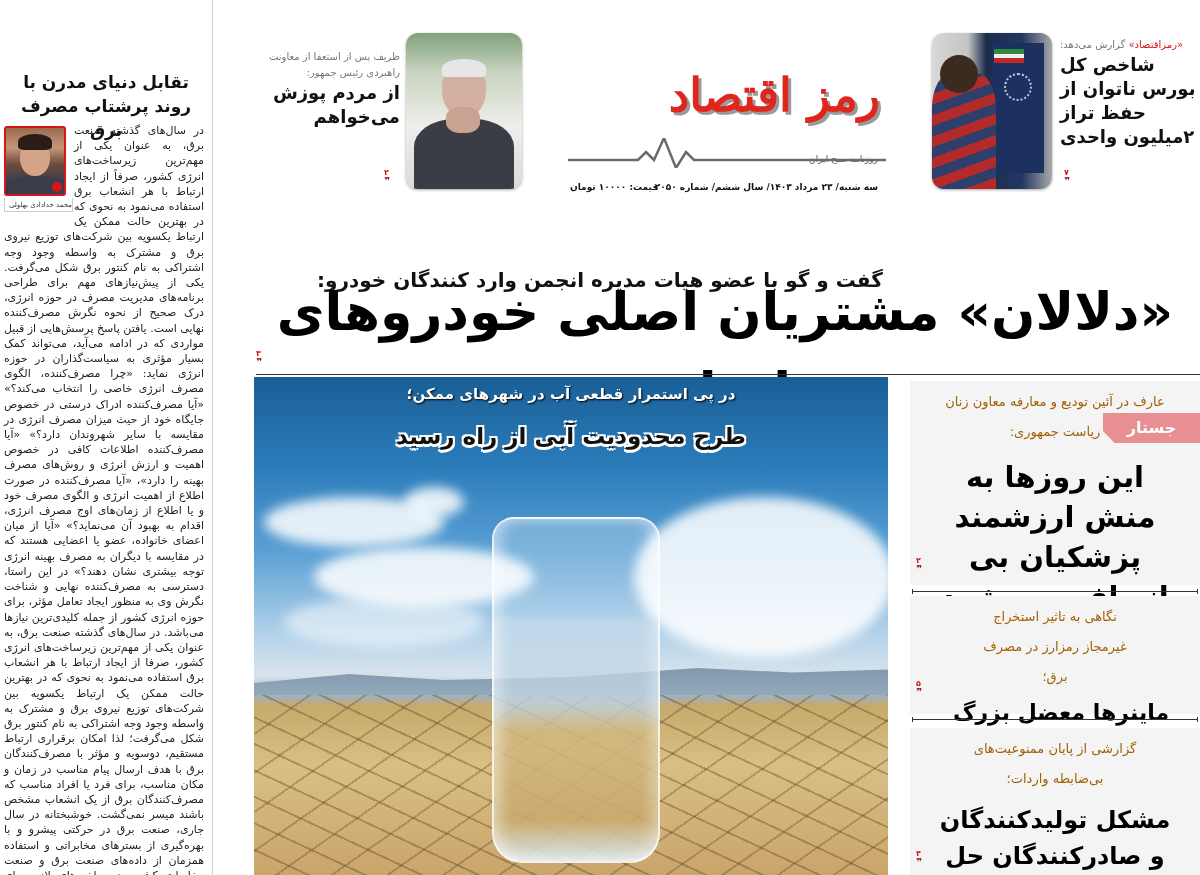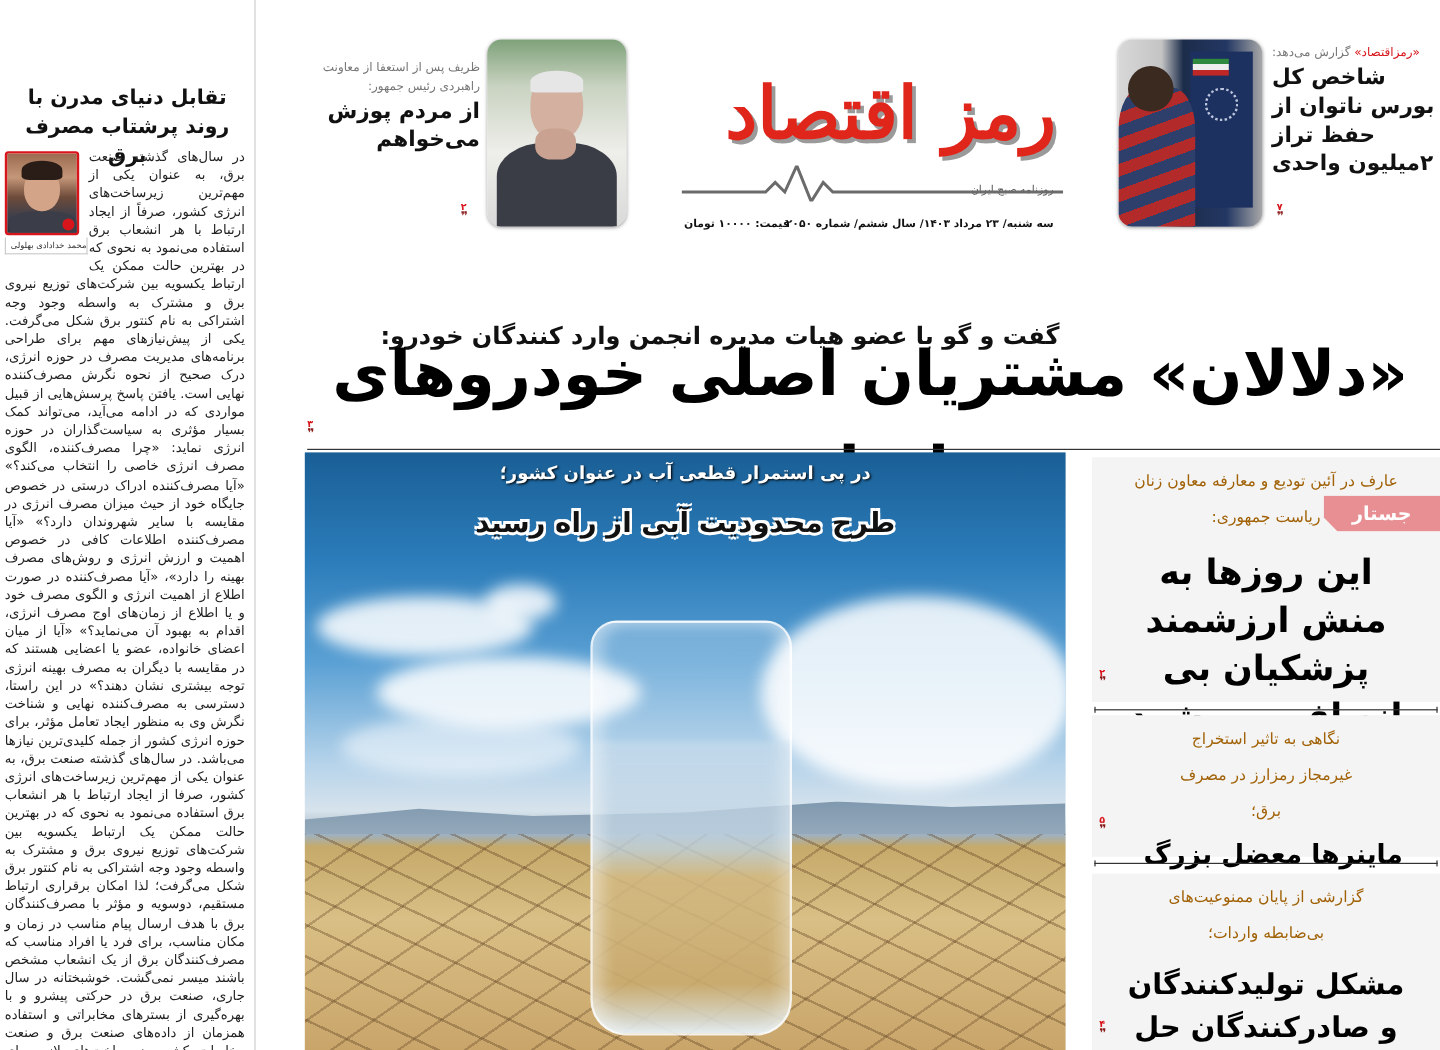--- a/index.html
+++ b/index.html
@@ -46,21 +46,21 @@
   .t-kicker { font-size: 10px; color: #777; line-height: 16px; }
   .t-kicker .red { color: #d8151b; }
   .t-head { font-size: 18px; font-weight: bold; line-height: 24px; color: #111; }
   .zarif-text { position: absolute; right: 124px; top: 16px; width: 164px; text-align: right; }
   .bourse-text { position: absolute; right: 0; top: 4px; width: 140px; text-align: left; }
   .page-ref { position: absolute; font-size: 8px; color: #d8151b; font-weight: bold; line-height: 8px; text-align: center; }
   .page-ref .q { display: block; color: #8b1a1a; font-size: 10px; letter-spacing: -1px; }
 
   
   .masthead { position: absolute; left: 560px; top: 0; width: 340px; height: 200px; }
-  .logo { position: absolute; right: 20px; top: 50px; font-size: 60px; font-weight: bold; color: #e0251b;
+  .logo { position: absolute; right: 20px; top: 50px; font-size: 46px; font-weight: bold; color: #e0251b;
     font-family: "DejaVu Serif", serif; text-shadow: 3px 3px 0 #9a9a9a; letter-spacing: 2px; line-height: 90px; }
   .mast-sub { position: absolute; right: 22px; top: 154px; font-size: 9px; color: #555; }
   .mast-line { position: absolute; left: 8px; top: 138px; width: 318px; height: 30px; }
   .mast-date { position: absolute; right: 22px; top: 182px; font-size: 9px; font-weight: bold; color: #111; margin-left: 26px; }
   .mast-price { position: absolute; left: 10px; top: 182px; font-size: 9px; font-weight: bold; color: #111; }
 
   
   .main-kicker { position: absolute; left: 250px; top: 228px; width: 700px; text-align: center; font-size: 20px; font-weight: bold; color: #111; margin-top: 40px; }
   .main-head { position: absolute; left: 250px; top: 272px; width: 950px; text-align: center; font-size: 52px; font-weight: bold; line-height: 80px; color: #000; letter-spacing: -1px; }
   .main-ref { right: auto; left: 256px; top: 350px; }
@@ -173,21 +173,21 @@
 
 <div class="feature">
   <div class="cloud" style="left:10px; top:120px; width:180px; height:50px;"></div>
   <div class="cloud" style="left:60px; top:170px; width:220px; height:60px;"></div>
   <div class="cloud" style="left:150px; top:110px; width:60px; height:30px;"></div>
   <div class="cloud" style="left:380px; top:120px; width:260px; height:160px;"></div>
   <div class="cloud" style="left:30px; top:220px; width:200px; height:50px; opacity:0.6;"></div>
   <div class="mountains"></div>
   <div class="ground-cracks"></div>
   <div class="glass"></div>
-  <div class="feat-kicker">در پی استمرار قطعی آب در عنوان کشور؛</div>
+  <div class="feat-kicker">در پی استمرار قطعی آب در شهرهای ممکن؛</div>
   <div class="feat-head">طرح محدودیت آبی از راه رسید</div>
 </div>
 
 <div class="story story-1">
   <div style="padding-top:6px;">
     <div class="s-kicker" style="padding:0 30px;">عارف در آئین تودیع و معارفه معاون زنان ریاست جمهوری:</div>
     <div class="s-head" style="padding:10px 28px 0;">این روزها به منش ارزشمند پزشکیان بی انصافی می‌شود</div>
   </div>
   <div class="page-ref" style="left:6px; top:176px;">
     <span>۲</span>

